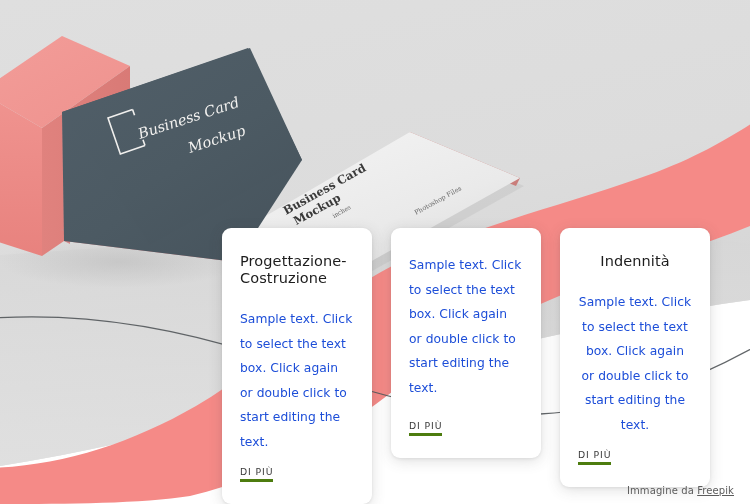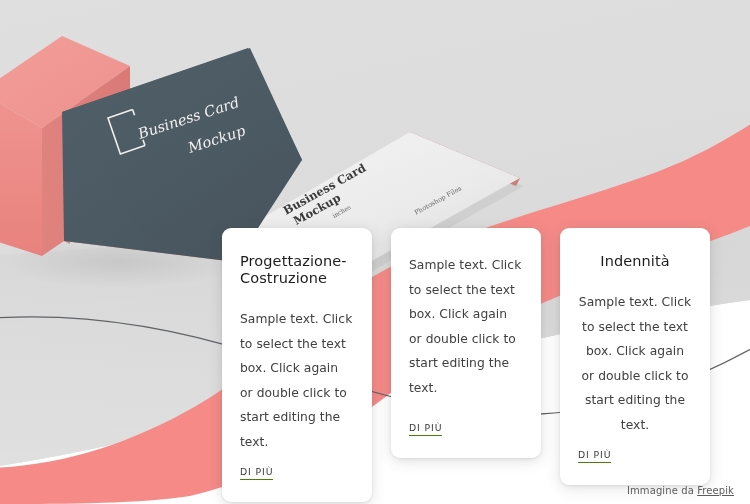--- a/index.html
+++ b/index.html
@@ -61,33 +61,33 @@
     line-height: 17px;
     font-weight: 400;
     color: #1d1d1d;
     letter-spacing: 0.1px;
     margin-bottom: 20px;
   }
 
   .card-body {
     font-size: 12.3px;
     line-height: 24.5px;
-    color: #404040;
+    color: #1d4ed8;
     letter-spacing: 0.05px;
     flex: 1 1 auto;
     margin-bottom: 12px;
   }
 
   .card-link {
     font-size: 9.3px;
     letter-spacing: 0.9px;
     color: #3a3a3a;
     text-transform: uppercase;
     text-decoration: none;
-    border-bottom: 1px solid #4d7c0f;
+    border-bottom: 3px solid #4d7c0f;
     padding-bottom: 2px;
     align-self: flex-start;
     cursor: pointer;
   }
 
   
   .feature-card.tall  { min-height: 237px; }
   .feature-card.short { min-height: 222px; text-align: center; }
 
   

